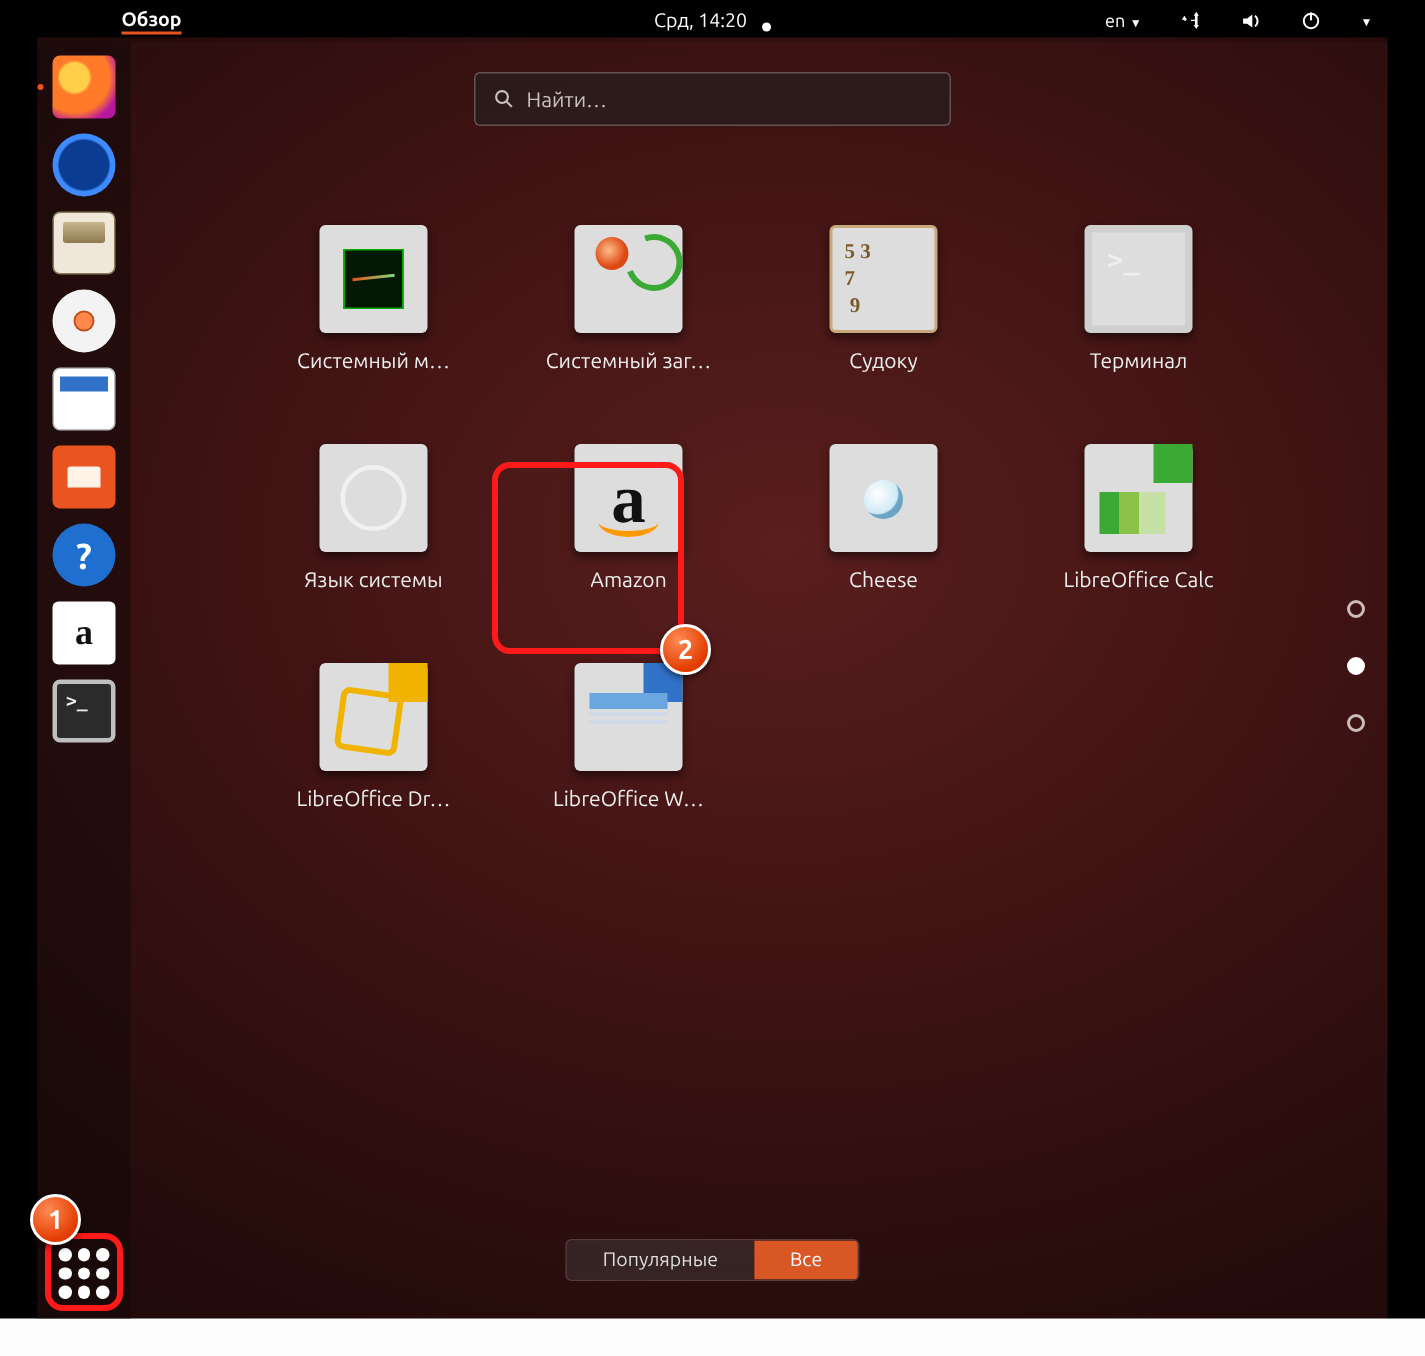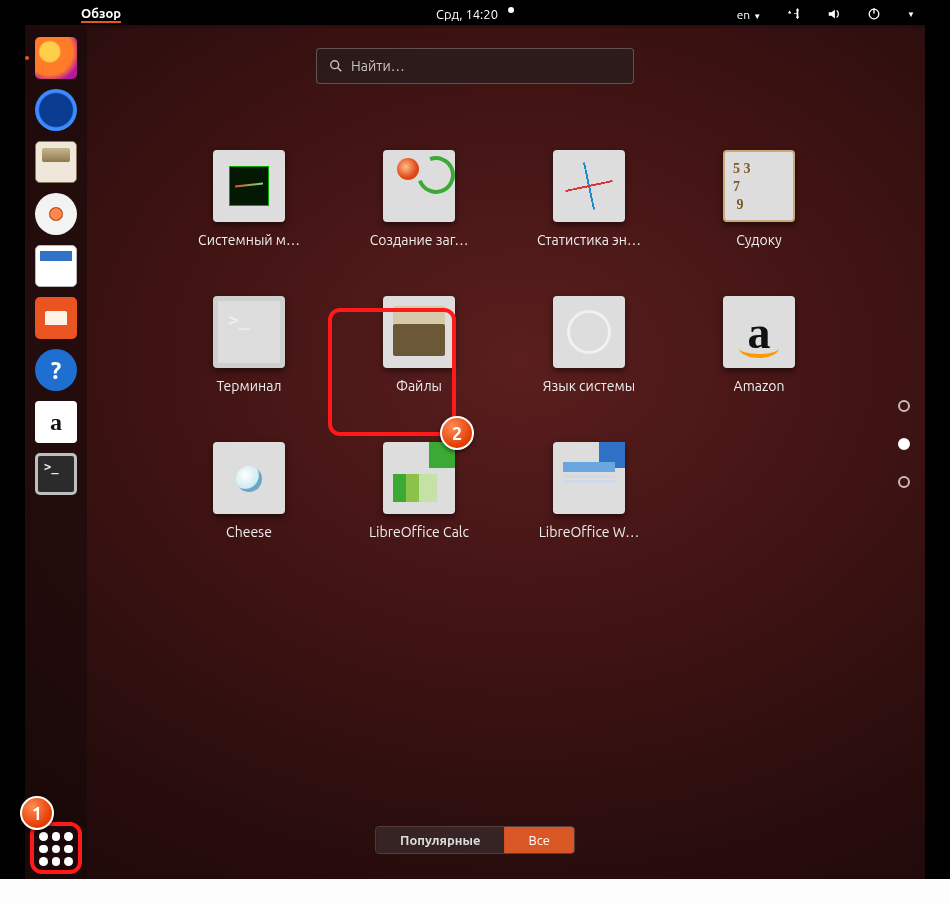--- a/index.html
+++ b/index.html
@@ -11,21 +11,21 @@
   }
 
   
   .topbar {
     position: absolute; top: 0; left: 25px; right: 25px; height: 28px;
     display: flex; align-items: center; padding: 0 10px;
     color: #fff; font-size: 13px;
     background: rgba(0,0,0,0.15);
   }
   .topbar .activities { font-weight: 600; border-bottom: 2px solid #e95420; padding-bottom: 1px; margin-left: 46px; }
-  .topbar .center { position: absolute; left: 50%; transform: translateX(-50%); display: flex; align-items: flex-start; gap: 10px; }
+  .topbar .center { position: absolute; left: 50%; transform: translateX(-50%); display: flex; align-items: flex-end; gap: 10px; }
   .topbar .center .dot { width:6px;height:6px;border-radius:50%;background:#fff;display:inline-block;}
   .topbar .right { margin-left: auto; display: flex; align-items: center; gap: 26px; }
   .topbar .right .lang { font-size:12px; }
   .topbar .right .tri { font-size:8px; }
   .sysicon { width:14px; height:14px; display:inline-block; }
   .sysicon svg { width:100%; height:100%; fill:#fff; }
 
   
   .dock {
     position: absolute; left: 25px; top: 28px; bottom: 25px; width: 62px;
@@ -156,21 +156,21 @@
     pointer-events:none;
   }
 
   
   .toggle {
     position:absolute; left:50%; transform:translateX(-50%); bottom:50px;
     display:flex; border:1px solid rgba(255,255,255,0.2); border-radius:4px; overflow:hidden;
     font-size:13px;
   }
   .toggle div{ padding:6px 24px; }
-  .tg-off{ background:rgba(60,45,45,0.7); color:#ddd;font-weight:bold;}
+  .tg-off{ background:rgba(60,45,45,0.7); color:#ddd;}
   .tg-on { background:#d95625; color:#fff;text-align:center;}
 
   
   .pager{position:absolute; right:40px; top:400px; display:flex; flex-direction:column; gap:26px;}
   .pdot{width:12px;height:12px;border:2px solid #cbb;border-radius:50%;}
   .pdot.fill{background:#fff;border-color:#fff;}
 
   
   .frame{position:absolute;inset:0;border:25px solid #000;pointer-events:none;}
   .frame-bottom{position:absolute;left:0;right:0;bottom:0;height:25px;background:#fdfdfd;}
@@ -255,57 +255,53 @@
   <span>Найти…</span>
 </div>
 
 <div class="grid">
   <div class="app">
       <div class="tile t-sysmon"></div>
       <div class="label">Системный м…</div>
     </div>
   <div class="app">
       <div class="tile t-startup"></div>
-      <div class="label">Создание заг…</div>
-    </div>
-  <div class="app">
-      <div class="tile t-stats"></div>
-      <div class="label">Статистика эн…</div>
+      <div class="label">Системный заг…</div>
     </div>
   <div class="app">
       <div class="tile t-sudoku"></div>
       <div class="label">Судоку</div>
     </div>
 
   <div class="app">
       <div class="tile t-term"></div>
       <div class="label">Терминал</div>
     </div>
-  <div class="app">
-      <div class="tile t-files2"></div>
-      <div class="label">Файлы</div>
-    </div>
 
   <div class="app">
       <div class="tile t-lang"></div>
       <div class="label">Язык системы</div>
     </div>
   <div class="app">
       <div class="tile t-amazon">a</div>
       <div class="label">Amazon</div>
     </div>
   <div class="app">
       <div class="tile t-cheese"></div>
       <div class="label">Cheese</div>
     </div>
   <div class="app">
       <div class="tile t-calc"></div>
       <div class="label">LibreOffice Calc</div>
     </div>
 
+  <div class="app">
+      <div class="tile t-draw"></div>
+      <div class="label">LibreOffice Dr…</div>
+    </div>
   <div class="app">
       <div class="tile t-writer2"></div>
       <div class="label">LibreOffice W…</div>
     </div>
 </div>
 
 <div class="toggle">
   <div class="tg-off">Популярные</div>
   <div class="tg-on">Все</div>
 </div>

